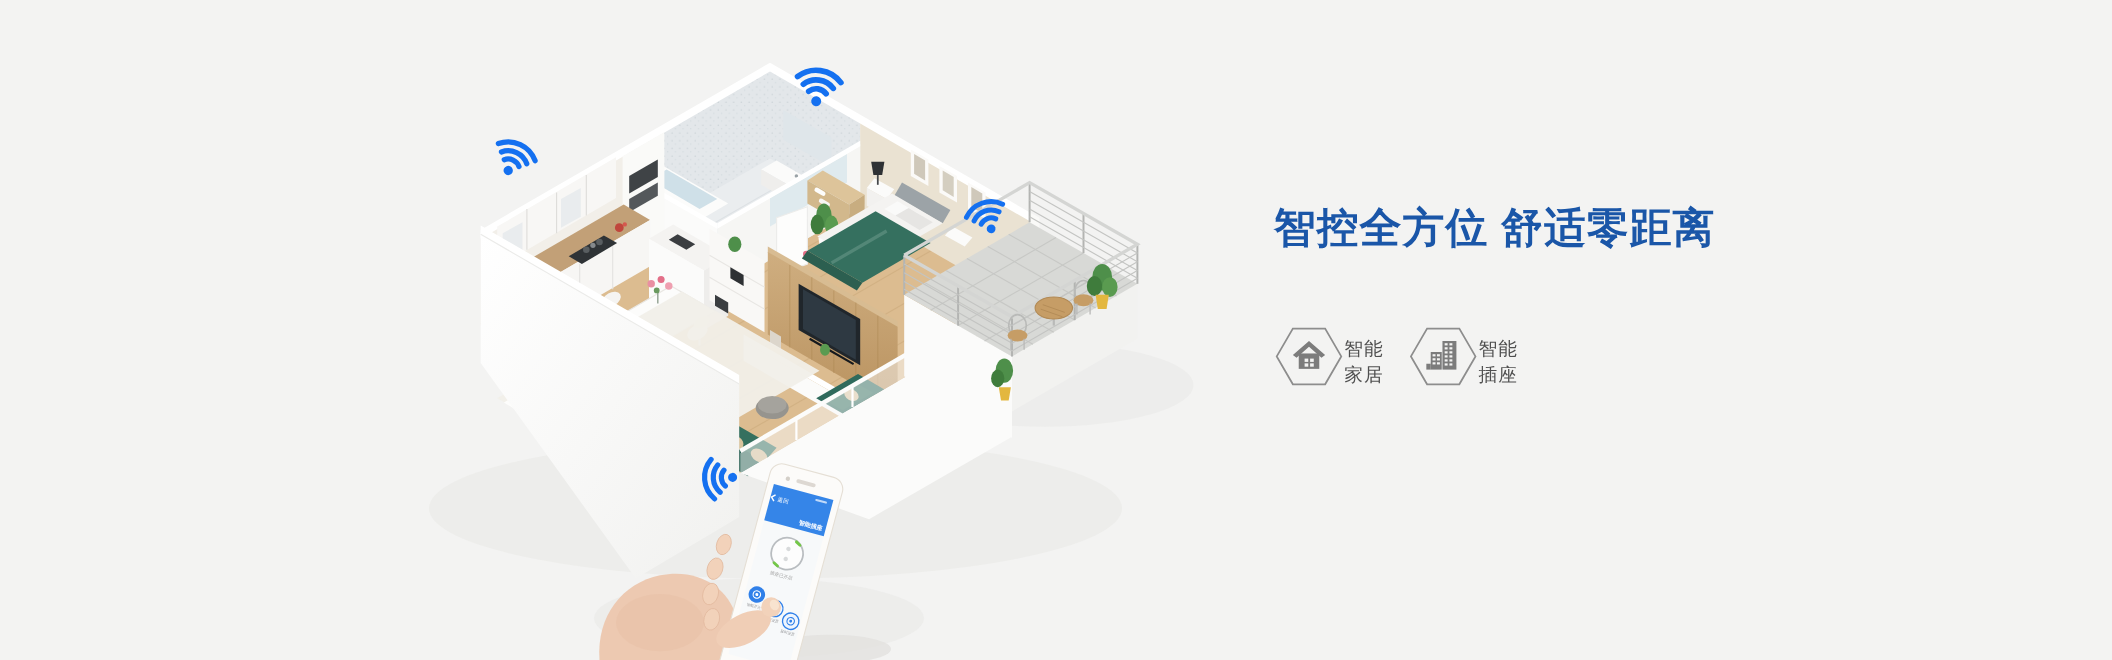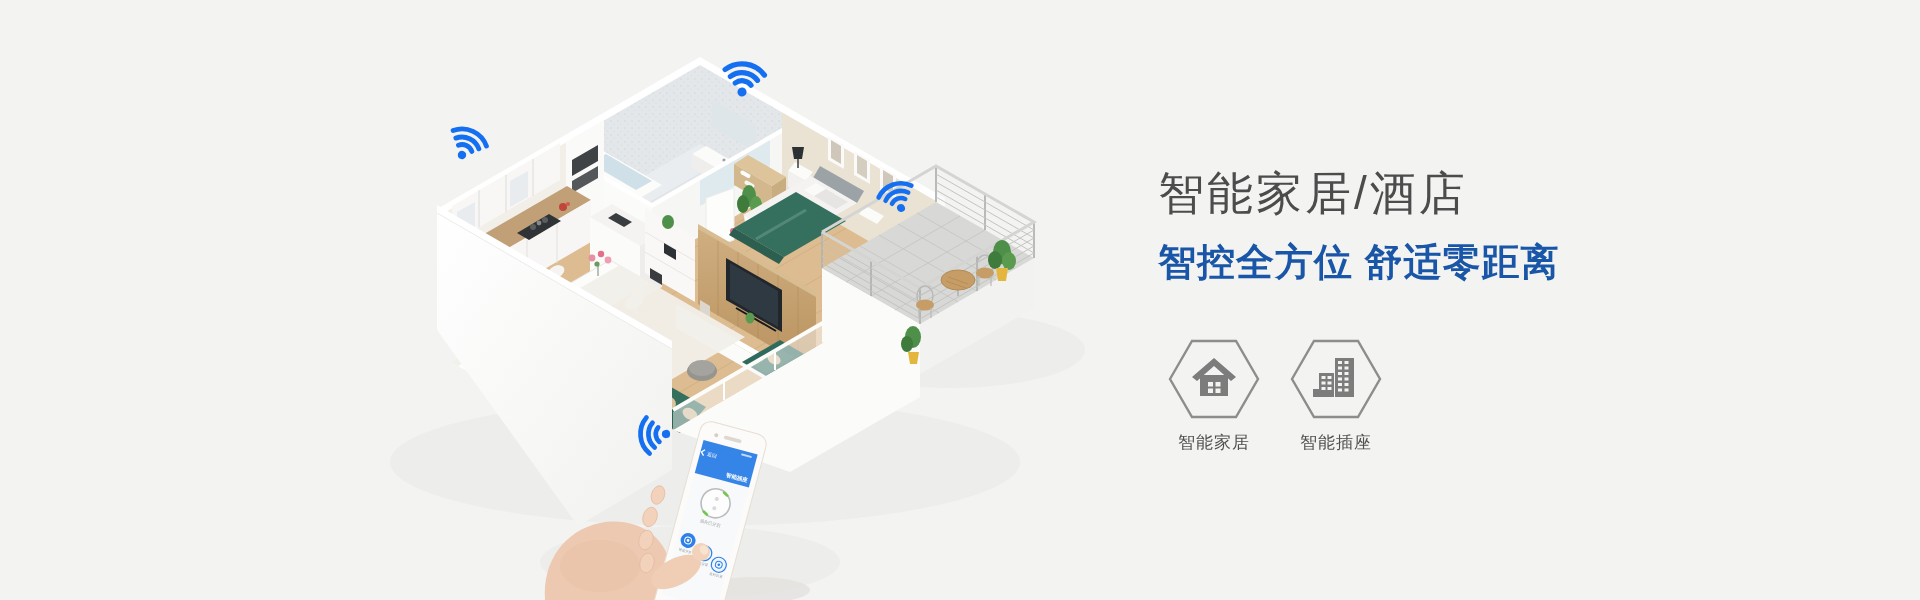--- a/index.html
+++ b/index.html
@@ -17,21 +17,21 @@
   }
   .hero-headline {
     margin-top:16px; font-size:38px; font-weight:700; color:#1a56a8;
     letter-spacing:1px; white-space:nowrap;
   }
   .hero-subtitle {
     margin-top:17px; font-size:28px; font-weight:400; color:#595959;
     letter-spacing:2px; white-space:nowrap;
   }
   .features { margin-top:48px; display:flex; gap:10px; }
-  .feature { width:112px; display:flex; flex-direction:column; align-items:center; cursor:pointer; }
+  .feature { width:112px; display:flex; flex-direction:row; align-items:center; cursor:pointer; }
   .feature-label { margin-top:9px; font-size:17px; color:#4f4f4f; letter-spacing:1px; }
 </style>
 </head>
 <body>
 
 <div class="banner">
 
   <svg class="illus" width="1100" height="600" viewBox="0 0 1100 600">
     <defs>
       <pattern id="speck" width="7" height="7" patternUnits="userSpaceOnUse">
@@ -402,21 +402,20 @@
 
       <g>
         <ellipse cx="676" cy="572" rx="27" ry="13.5" fill="#f0ceb6" transform="rotate(-27 676 572)"></ellipse>
         <circle cx="701" cy="552" r="9" fill="#f2d2ba"></circle>
         <ellipse cx="704" cy="550" rx="4" ry="5" fill="#f8e3cf" transform="rotate(-27 704 550)"></ellipse>
       </g>
     </g>
   </svg>
 
   <div class="text-block">
-    <div class="hero-title">智能家居/酒店</div>
     <div class="hero-headline">智控全方位 舒适零距离</div>
 
     <div class="features">
       <div class="feature">
         <svg width="96" height="86" viewBox="-48 -43 96 86">
           <polygon points="-44,0 -22,-38 22,-38 44,0 22,38 -22,38" fill="none" stroke="#8d8d8d" stroke-width="2.4"></polygon>
           <g fill="#7c7c7c">
             <polygon points="-22,-2 0,-21 22,-2 17,2 0,-13 -17,2"></polygon>
             <rect x="-14" y="-4" width="28" height="21"></rect>
           </g>

